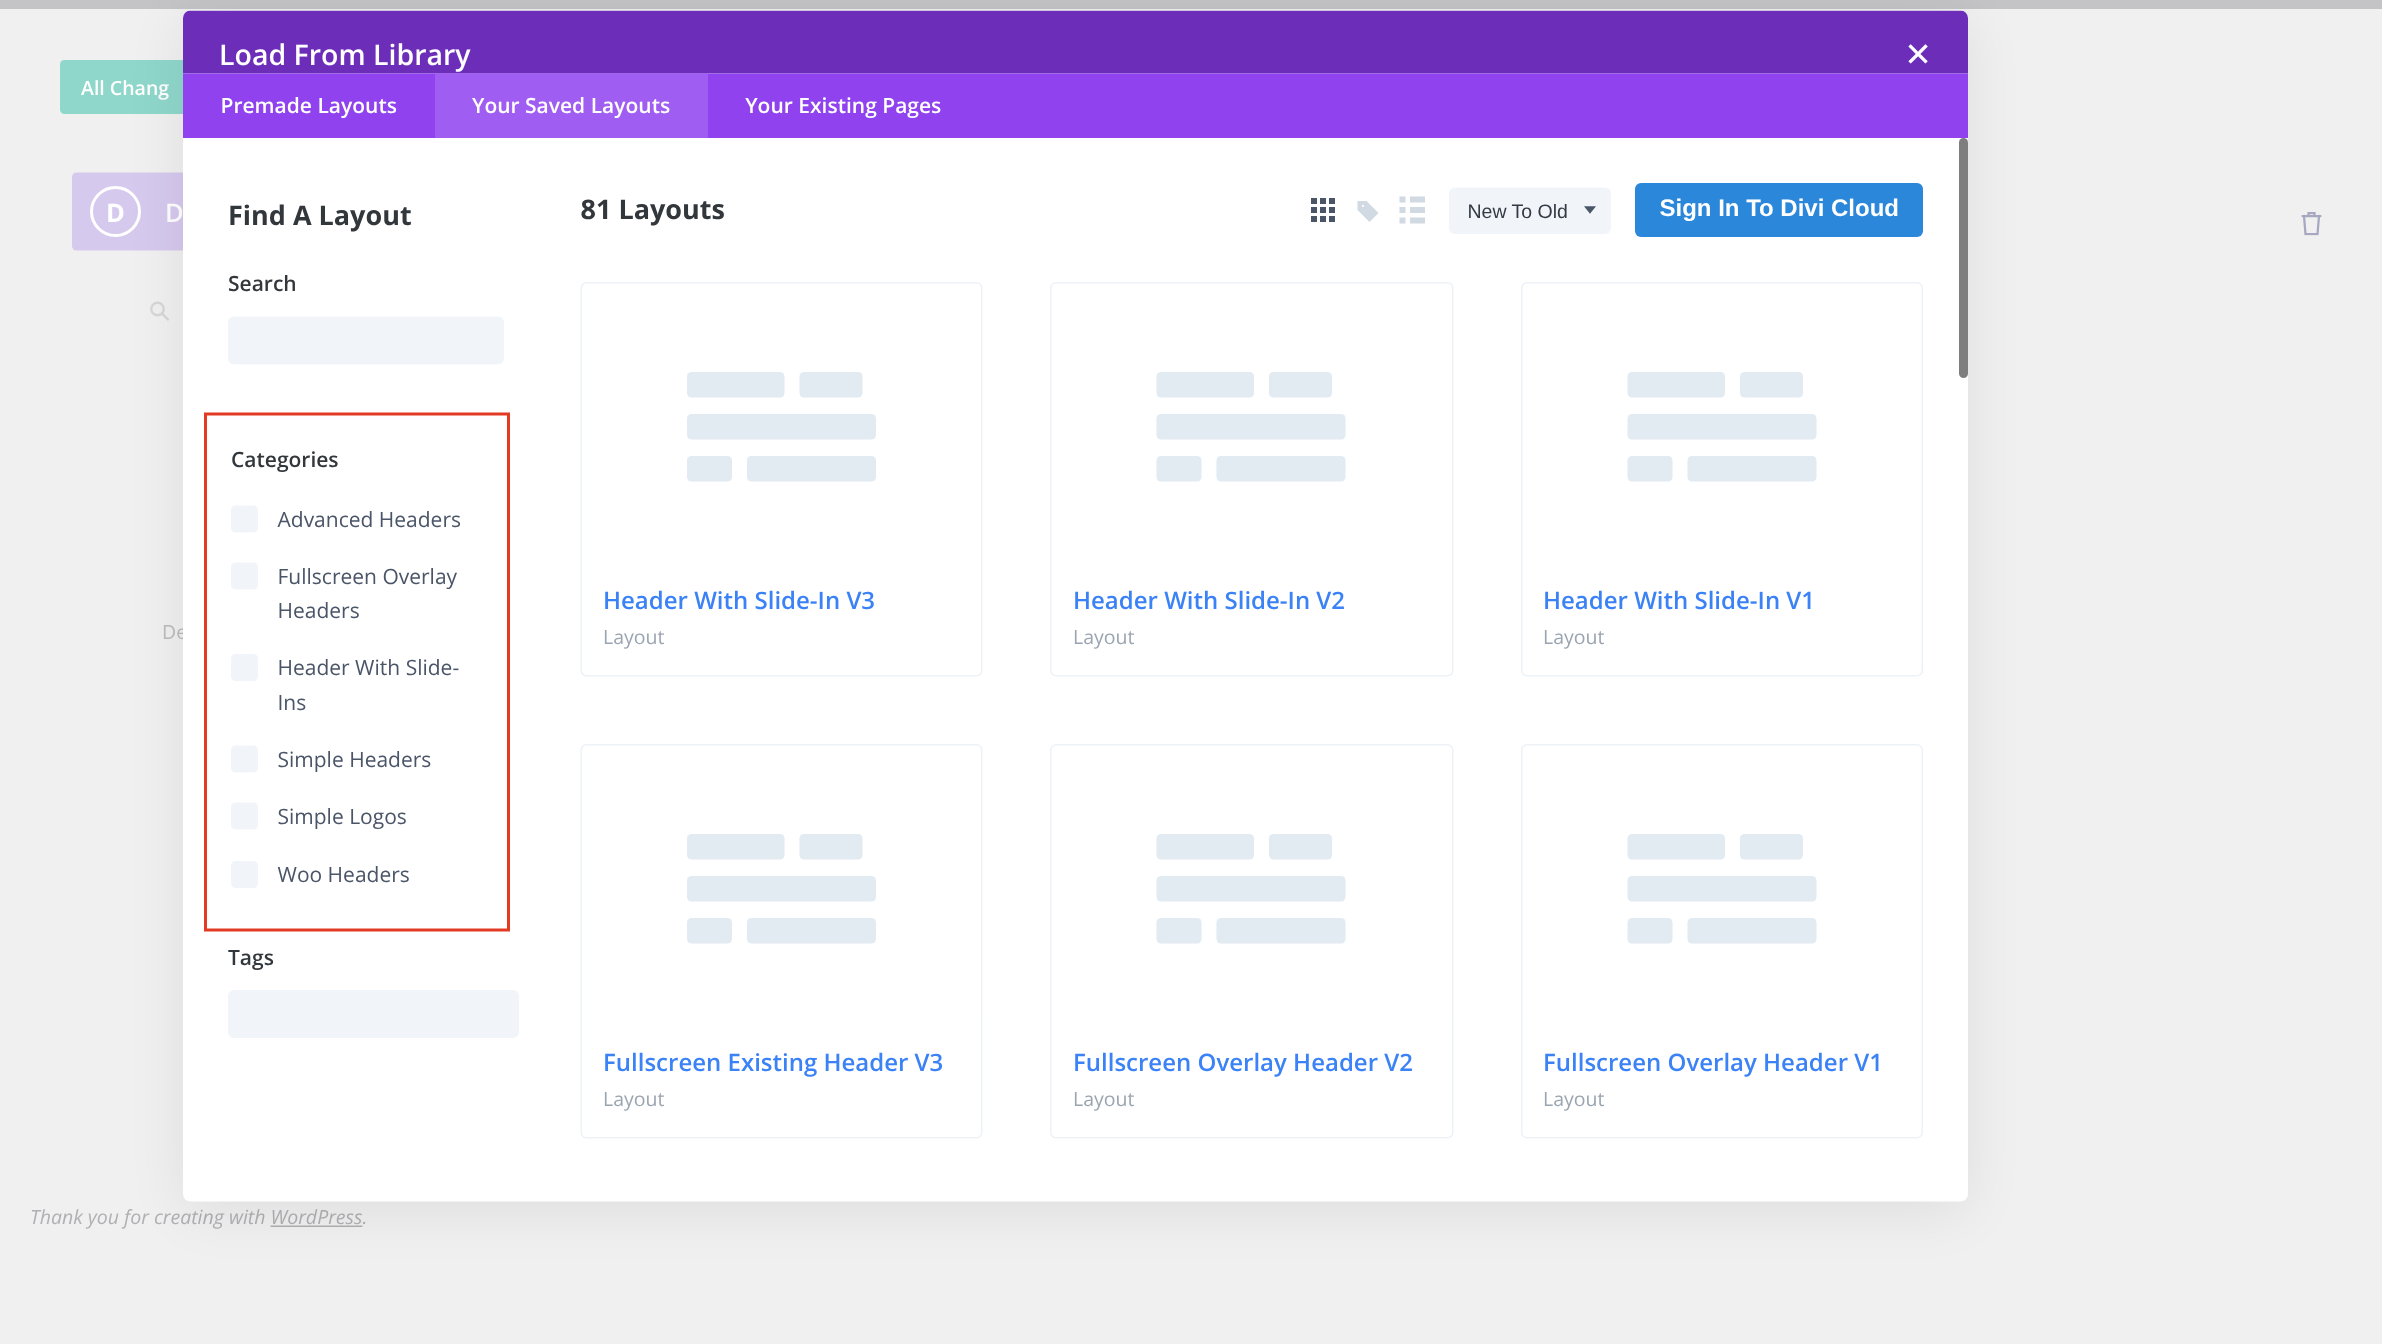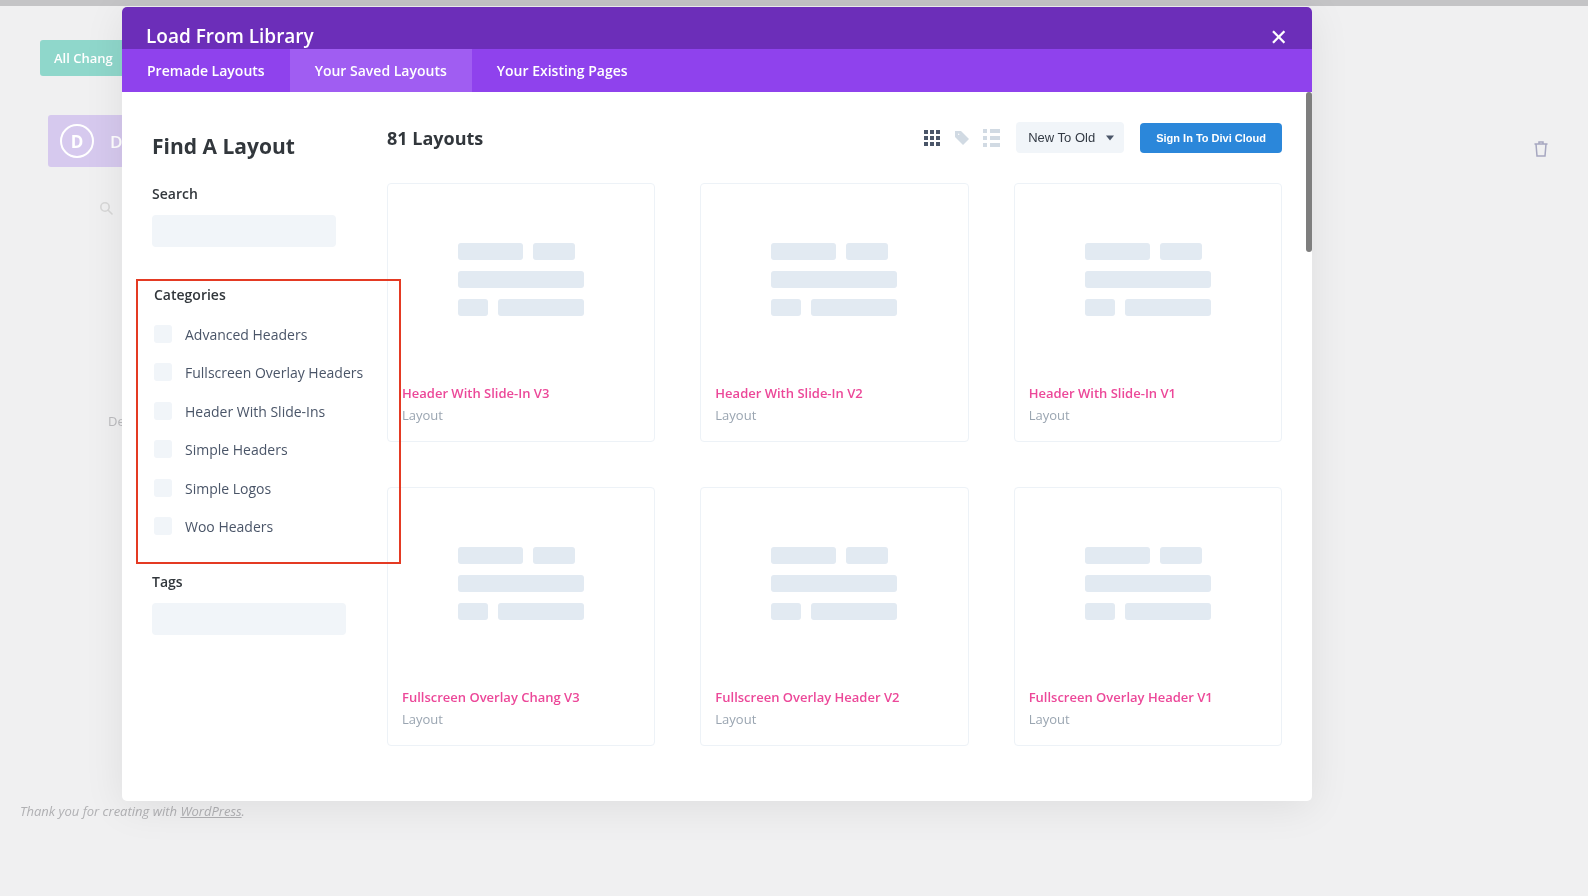--- a/index.html
+++ b/index.html
@@ -157,43 +157,43 @@
 
 
 .sidebar {
   width: 255px;
   padding: 40px 28px 20px 30px;
   flex-shrink: 0;
   position: relative;
   overflow: visible;
 }
 .find-title {
-  font-size: 21px;
+  font-size: 18px;
   font-weight: 700;
   color: #32373c;
   margin-bottom: 24px;
 }
 .sidebar-label {
   font-size: 14px;
   font-weight: 600;
   color: #32373c;
   margin-bottom: 12px;
 }
 .search-box {
   width: 184px;
   height: 32px;
   background: #f1f5f9;
   border-radius: 4px;
   margin-bottom: 18px;
 }
 .cat-section {
   margin-left: -16px;
-  padding: 4px 14px 16px 16px;
+  padding: 20px 14px 16px 16px;
   border: 2.5px solid #e43a23;
-  width: 265px;
+  width: 204px;
   margin-bottom: 8px;
   margin-top: 32px;
 }
 .cat-item {
   display: flex;
   align-items: flex-start;
   gap: 13px;
   padding: 8px 0;
   cursor: pointer;
 }
@@ -271,21 +271,21 @@
   border-left: 4px solid transparent;
   border-right: 4px solid transparent;
   border-top: 5px solid #4a5568;
   pointer-events: none;
 }
 .signin-btn {
   background: #2b87da;
   color: #fff;
   border: none;
   padding: 9px 16px;
-  font-size: 11px;
+  font-size: 16px;
   font-weight: 600;
   border-radius: 4px;
   cursor: pointer;
 }
 
 .cards {
   display: grid;
   grid-template-columns: repeat(3, 1fr);
   gap: 45px 45px;
 }
@@ -306,23 +306,23 @@
 .sk { background: #e2eaf2; border-radius: 3px; }
 .sk1 { width: 65px; height: 17px; }
 .sk2 { width: 42px; height: 17px; }
 .sk3 { width: 126px; height: 17px; }
 .sk4 { width: 30px; height: 17px; }
 .sk5 { width: 86px; height: 17px; }
 .card-meta {
   padding: 10px 14px 17px;
 }
 .card-title {
-  font-size: 13px;
-  font-weight: 600;
-  color: #ec4899;
+  font-size: 16px;
+  font-weight: 600;
+  color: #3b82f6;
   margin-bottom: 4px;
 }
 .card-type {
   font-size: 13px;
   color: #9aa5b1;
 }
 </style>
 </head>
 <body>
 
@@ -513,21 +513,21 @@
               <div class="sk-row">
                   <div class="sk sk3"></div>
                 </div>
               <div class="sk-row">
                   <div class="sk sk4"></div>
                   <div class="sk sk5"></div>
                 </div>
             </div>
           </div>
           <div class="card-meta">
-            <div class="card-title">Fullscreen Overlay Chang V3</div>
+            <div class="card-title">Fullscreen Existing Header V3</div>
             <div class="card-type">Layout</div>
           </div>
         </div>
 
         <div class="card">
           <div class="card-preview">
             <div class="skeleton">
               <div class="sk-row">
                   <div class="sk sk1"></div>
                   <div class="sk sk2"></div>

